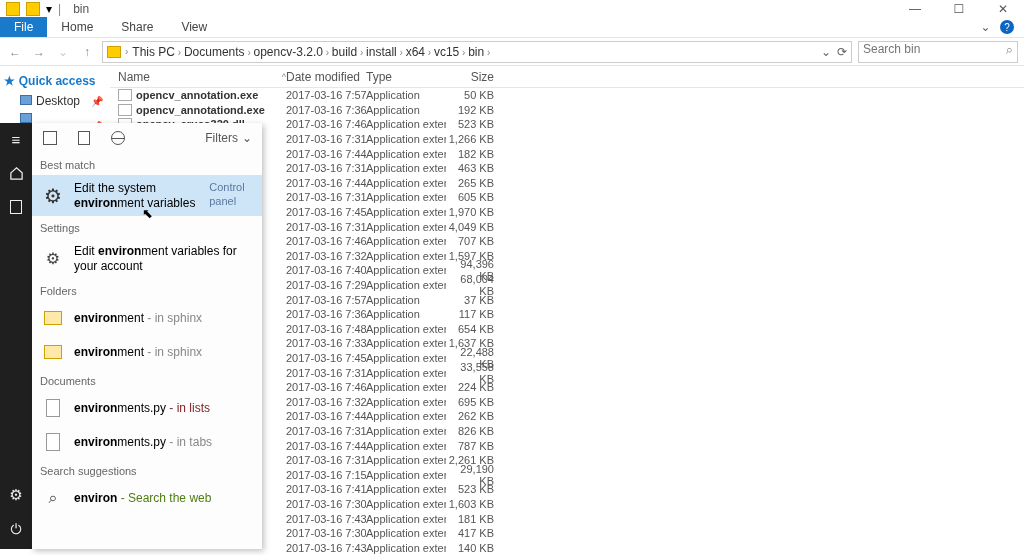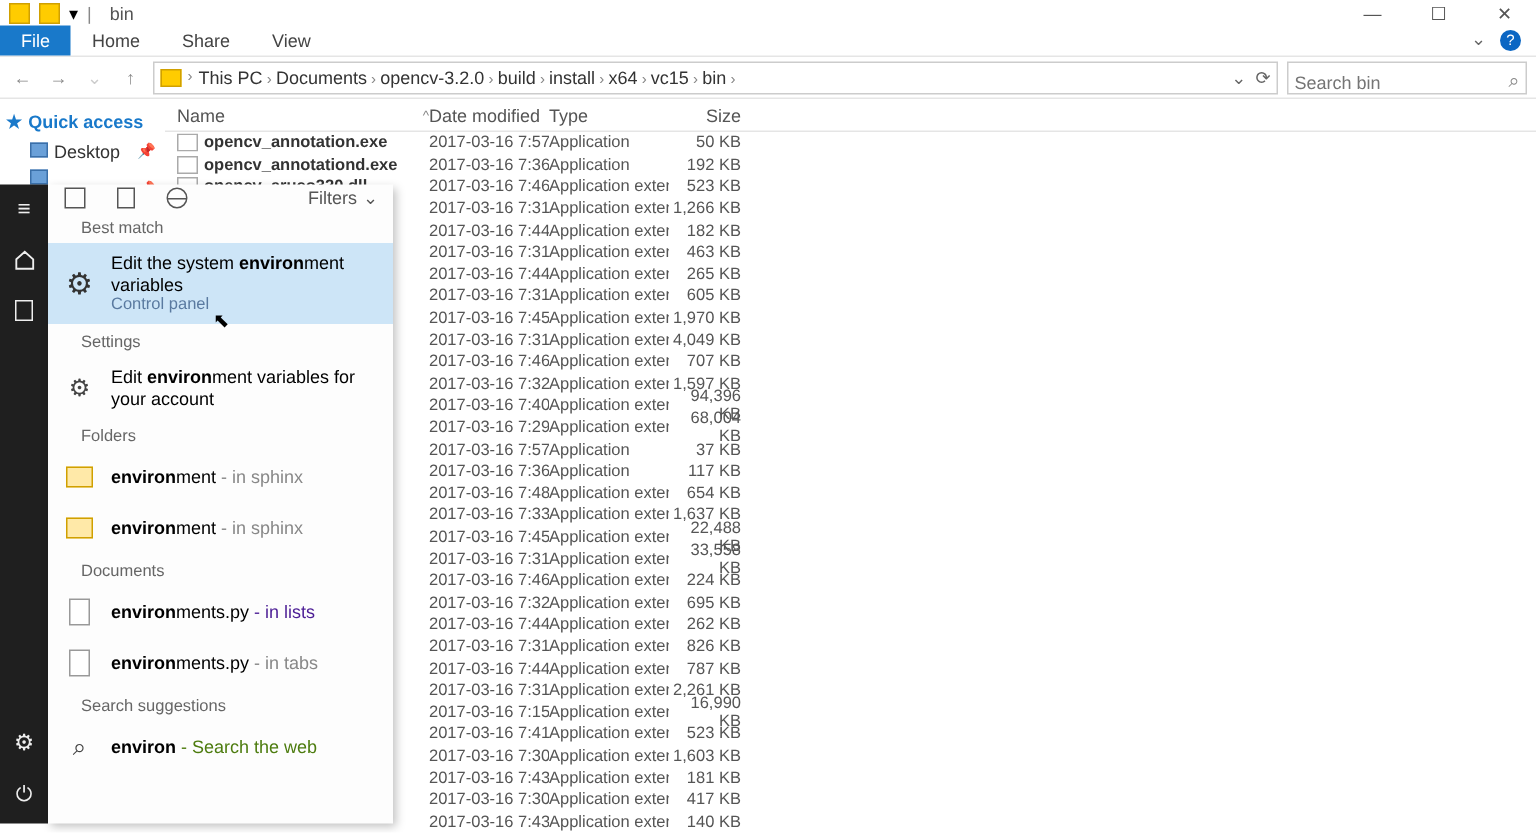--- a/index.html
+++ b/index.html
@@ -21,21 +21,21 @@
   .help-circle { width:14px; height:14px; border-radius:50%; background:#0b66c3; color:#fff; display:inline-flex; align-items:center; justify-content:center; font-size:10px; }
   .chev-down { margin-right:6px; color:#666; }
 
   .nav-bar { height:28px; display:flex; align-items:center; gap:6px; padding:0 6px; border-bottom:1px solid #e5e5e5; }
   .nav-bar .arrow { width:18px; text-align:center; color:#888; }
   .nav-bar .path-box { flex:1; display:flex; align-items:center; height:22px; border:1px solid #ccc; padding:0 4px; gap:4px; overflow:hidden; }
   .nav-bar .path-box .folder-ico { width:14px; height:12px; background:#ffcc00; border:1px solid #d0a000; }
   .nav-bar .crumb { color:#333; white-space:nowrap; }
   .nav-bar .gt { color:#888; font-size:10px; }
   .nav-bar .path-right { margin-left:auto; display:flex; align-items:center; gap:6px; color:#666; }
-  .nav-bar .search-box { width:160px; height:22px; border:1px solid #ccc; display:flex; align-items:flex-end; padding:0 4px; color:#888; }
+  .nav-bar .search-box { width:160px; height:22px; border:1px solid #ccc; display:flex; align-items:flex-start; padding:0 4px; color:#888; }
   .nav-bar .search-box input { border:none; outline:none; width:100%; font-size:12px; color:#888; background:transparent; }
   .nav-bar .search-box .mag::before { content:"⌕"; font-size:13px; margin-left:4px; }
 
   .explorer-body { display:flex; height:calc(555px - 18px - 20px - 28px); }
   .sidebar-fs { width:110px; padding:8px 4px; }
   .sidebar-fs .quick { color:#1979ca; font-weight:bold; display:flex; align-items:center; gap:4px; margin-bottom:4px; }
   .sidebar-fs .quick .star { color:#1979ca; }
   .sidebar-fs .item { display:flex; align-items:center; justify-content:space-between; padding:2px 2px 2px 16px; color:#333; }
   .sidebar-fs .item .pin { color:#888; font-size:10px; }
   .sidebar-fs .fico { display:inline-block; width:12px; height:10px; margin-right:4px; }
@@ -67,26 +67,26 @@
 
   .search-panel { position:absolute; left:32px; top:123px; width:230px; bottom:6px; background:#fdfdfd; box-shadow:2px 2px 6px rgba(0,0,0,0.25); display:flex; flex-direction:column; font-size:12px; }
   .search-panel .top-icons { display:flex; align-items:center; height:36px; padding:0 10px; gap:18px; }
   .search-panel .top-icons .filters { margin-left:auto; color:#555; display:flex; align-items:center; gap:4px; }
   .search-panel .top-icons .ico { width:16px; height:16px; color:#555; display:flex; align-items:center; justify-content:center; }
   .top-apps { border:1.5px solid #555; width:14px; height:14px; }
   .top-doc { border:1.5px solid #555; width:12px; height:14px; }
   .top-web { border:1.5px solid #555; border-radius:50%; width:14px; height:14px; position:relative; }
   .top-web::before { content:""; position:absolute; left:0; right:0; top:50%; border-top:1.5px solid #555; }
 
-  .search-panel .section-label { padding:6px 22px 4px; color:#666; font-size:11px; }
+  .search-panel .section-label { padding:6px 8px 4px; color:#666; font-size:11px; }
   .search-panel .result { display:flex; align-items:center; gap:10px; padding:6px 10px; }
   .search-panel .result.highlight { background:#cde5f7; }
   .search-panel .result .res-ico { width:22px; height:22px; display:flex; align-items:center; justify-content:center; color:#333; flex-shrink:0; }
   .gear-big::before { content:"⚙"; font-size:20px; color:#333; }
-  .search-panel .result .res-text { display:flex; flex-direction:column; line-height:1.2; }
+  .search-panel .result .res-text { display:flex; flex-direction:row; line-height:1.2; }
   .search-panel .result .res-text .title-line { color:#000; }
   .search-panel .result .res-text .sub-line { color:#5a7aa0; font-size:11px; }
   .search-panel .result .res-text .title-line b { font-weight:normal; }
   .folder-mini { width:18px; height:14px; background:#ffe9a8; border:1px solid #d0a000; }
   .doc-mini { width:14px; height:18px; border:1px solid #999; background:#fff; }
   .mag-mini::before { content:"⌕"; font-size:16px; color:#444; }
   .small-gear::before { content:"⚙"; font-size:16px; color:#444; }
   .mouse-cursor { position:absolute; left:142px; top:206px; font-size:13px; color:#000; pointer-events:none; }
 </style>
 </head>
@@ -324,21 +324,21 @@
         <div class="row">
           <span class="col-name-cell"></span>
           <span class="col-date-cell">2017-03-16 7:31 A...</span>
           <span class="col-type-cell">Application extens...</span>
           <span class="col-size-cell">2,261 KB</span>
         </div>
         <div class="row">
           <span class="col-name-cell"></span>
           <span class="col-date-cell">2017-03-16 7:15 A...</span>
           <span class="col-type-cell">Application extens...</span>
-          <span class="col-size-cell">16,990 KB</span>
+          <span class="col-size-cell">29,190 KB</span>
         </div>
         <div class="row">
           <span class="col-name-cell"></span>
           <span class="col-date-cell">2017-03-16 7:41 A...</span>
           <span class="col-type-cell">Application extens...</span>
           <span class="col-size-cell">523 KB</span>
         </div>
         <div class="row">
           <span class="col-name-cell"></span>
           <span class="col-date-cell">2017-03-16 7:30 A...</span>
@@ -437,21 +437,21 @@
       </div>
     </div>
 
   <div class="section-label">Documents</div>
   <div id="docs">
       <div class="result">
         <span class="res-ico">
           <span class="doc-mini"></span>
         </span>
         <span class="res-text">
-          <span class="title-line"><b style="font-weight:600">environ</b>ments.py<span style="color:#4c1d95"> - in lists</span></span>
+          <span class="title-line"><b style="font-weight:600">environ</b>ments.py<span style="color:#7f1d1d"> - in lists</span></span>
         </span>
       </div>
       <div class="result">
         <span class="res-ico">
           <span class="doc-mini"></span>
         </span>
         <span class="res-text">
           <span class="title-line"><b style="font-weight:600">environ</b>ments.py<span style="color:#888"> - in tabs</span></span>
         </span>
       </div>

